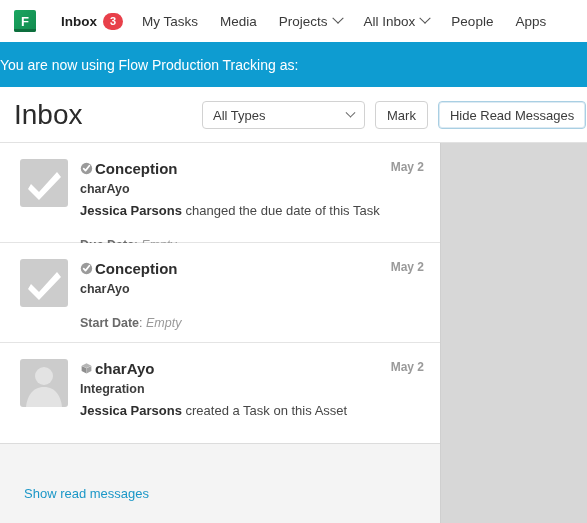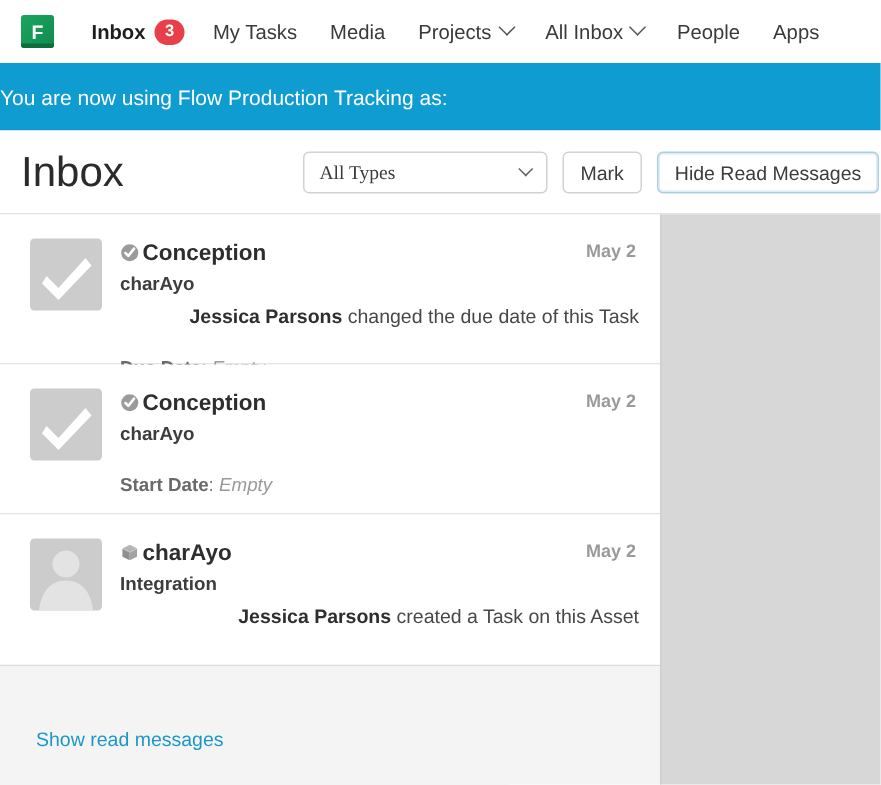--- a/index.html
+++ b/index.html
@@ -100,21 +100,20 @@
   #type-select {
     width: 163px; height: 28px;
     border: 1px solid #d2d2d2;
     border-radius: 4px;
     background: #ffffff;
     font-size: 13px; color: #3c3c3c;
     display: flex; align-items: center;
     padding: 0 10px;
     justify-content: space-between;
     cursor: pointer;
-    font-family: Liberation Serif, serif;
   }
   .sel-caret{
     width: 7px; height: 7px;
     border-right: 1.6px solid #666;
     border-bottom: 1.6px solid #666;
     transform: rotate(45deg) translate(-2px,-2px);
   }
   .hbtn {
     height: 28px;
     border: 1px solid #d2d2d2;
@@ -182,21 +181,20 @@
     font-weight: bold;
     color: #3d3d3d;
     margin-top: 5px;
     line-height: 15px;
   }
   .row-action {
     font-size: 13px;
     color: #474747;
     margin-top: 6px;
     line-height: 16px;
-    text-align: right;
   }
   .row-action b { color: #2e2e2e; font-weight: bold; }
   .row-field {
     font-size: 12.5px;
     color: #7a7a7a;
     margin-top: 19px;
     line-height: 15px;
   }
   .row-field b { color: #6a6a6a; font-weight: bold; }
   .row-field i { font-style: italic; color: #9a9a9a; }

